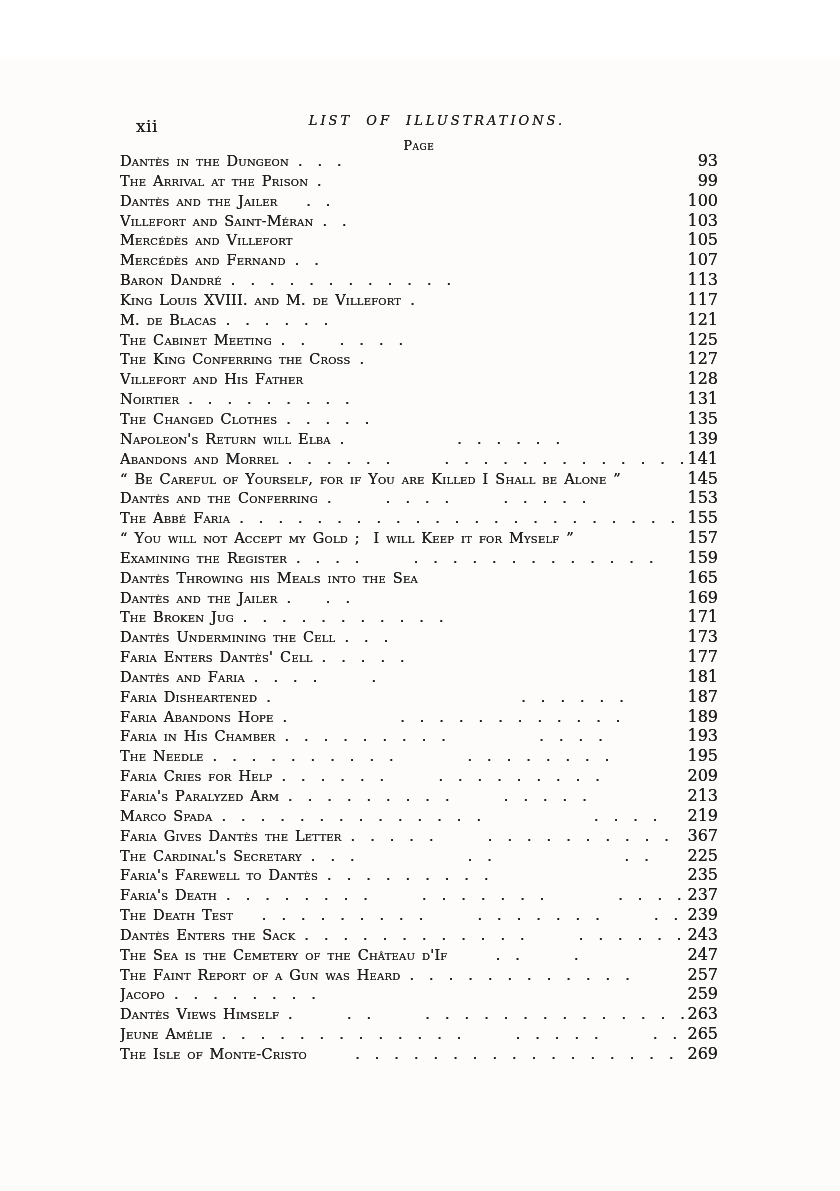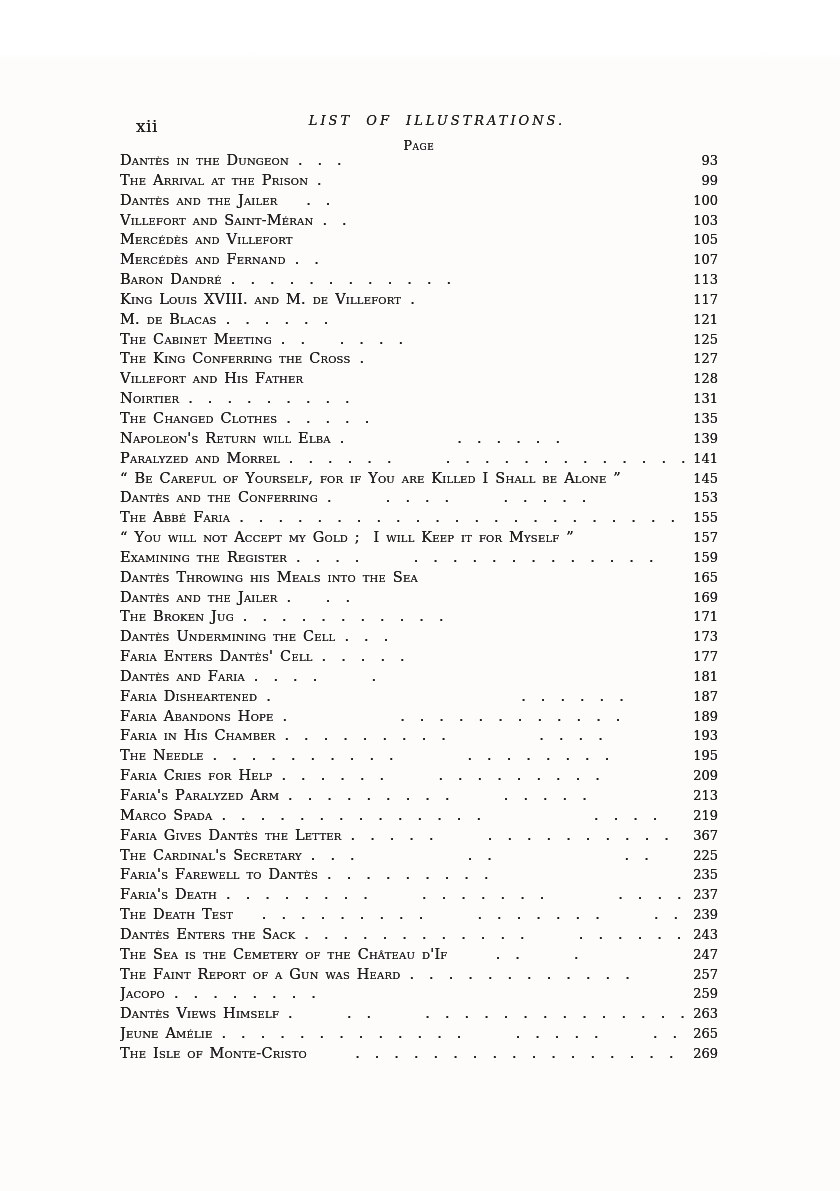--- a/index.html
+++ b/index.html
@@ -87,21 +87,21 @@
     flex-shrink: 1;
     min-width: 0;
     overflow: hidden;
     text-shadow: 0 0 0.4px currentColor;
   }
   .row .sp { flex: 1 1 auto; }
   .row .p {
     text-align: right;
     min-width: 32px;
     flex-shrink: 0;
-    font-size: 13px;
+    font-size: 16px;
     text-shadow: 0 0 0.45px currentColor;
   }
 </style>
 </head>
 <body>
 
 <div class="sheet">
 
   <div class="header">
     <span class="folio">xii</span>
@@ -196,21 +196,21 @@
       <span class="sp"></span>
       <span class="p">135</span>
     </div>
       <div class="row">
       <span class="t">Napoleon's Return will Elba</span>
       <span class="d">.     ......</span>
       <span class="sp"></span>
       <span class="p">139</span>
     </div>
       <div class="row">
-      <span class="t">Paralyzed and Morrel</span>
+      <span class="t">Abandons and Morrel</span>
       <span class="d">......  .............</span>
       <span class="sp"></span>
       <span class="p">141</span>
     </div>
       <div class="row">
       <span class="t">“ Be Careful of Yourself, for if You are Killed I Shall be Alone ”</span>
       <span class="d"></span>
       <span class="sp"></span>
       <span class="p">145</span>
     </div>

